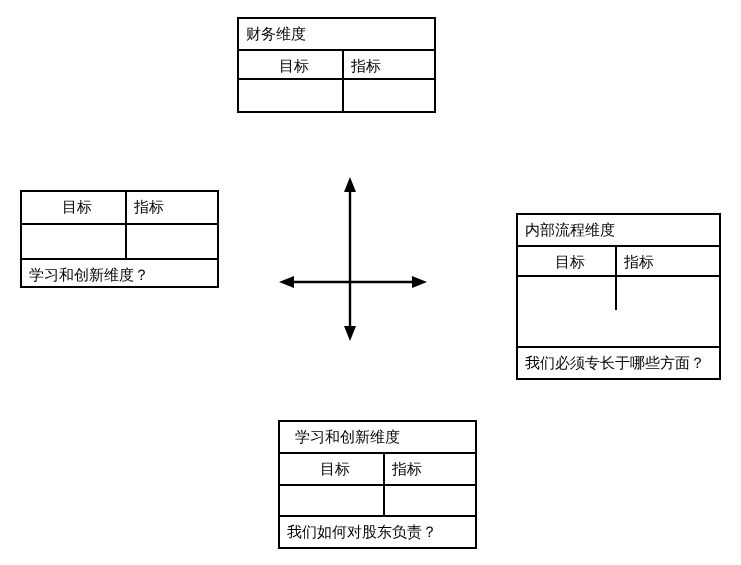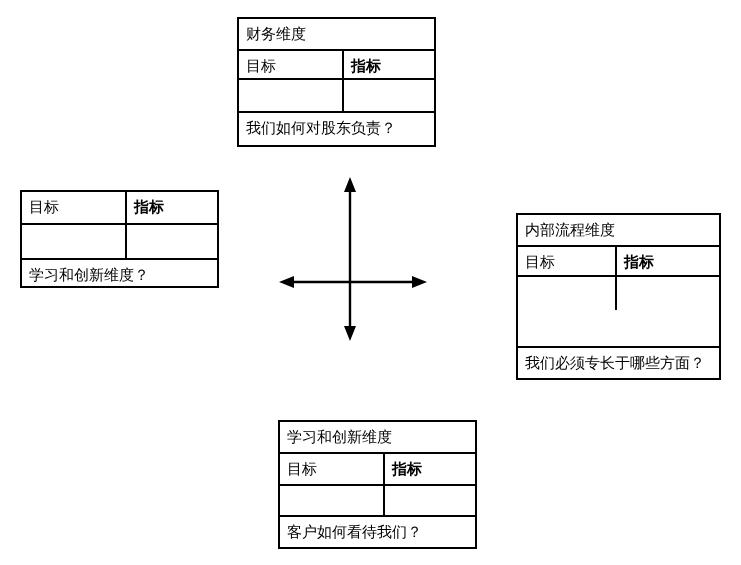--- a/index.html
+++ b/index.html
@@ -39,24 +39,24 @@
   .cells {
     padding: 0;
   }
   .cell {
     box-sizing: border-box;
     height: 100%;
     padding: 6px 0 0 7px;
   }
   .cell.c1 {
     border-right: 2px solid #000000;
+    text-align: center;
   }
   .cell.c2 {
     flex: 1;
-    font-weight: bold;
   }
 
   
   .box-financial { left: 237px; top: 17px;  width: 199px; }
   .box-financial .title    { height: 30px; }
   .box-financial .header   { height: 29px; }
   .box-financial .empty    { height: 33px; }
   .box-financial .question { height: 34px; }
   .box-financial .c1 { width: 105px; }
 
@@ -71,21 +71,21 @@
   
   .box-internal { left: 516px; top: 213px; width: 205px; }
   .box-internal .title    { height: 30px; }
   .box-internal .header   { height: 30px; }
   .box-internal .empty    { height: 35px; }
   .box-internal .question { height: 32px; margin-top: 36px; }
   .box-internal .c1 { width: 99px; }
 
   
   .box-learning { left: 278px; top: 420px; width: 199px; }
-  .box-learning .title    { height: 30px; }
+  .box-learning .title    { height: 30px; margin-left: 8px; }
   .box-learning .header   { height: 32px; }
   .box-learning .empty    { height: 31px; }
   .box-learning .question { height: 32px; }
   .box-learning .c1 { width: 105px; }
 
   .cross {
     position: absolute;
     left: 276px;
     top: 174px;
     width: 154px;
@@ -102,21 +102,20 @@
   <div class="bsc-box box-financial">
     <div class="row title">财务维度</div>
     <div class="row cells header">
       <div class="cell c1">目标</div>
       <div class="cell c2">指标</div>
     </div>
     <div class="row cells empty">
       <div class="cell c1"></div>
       <div class="cell c2"></div>
     </div>
-    <div class="row question">我们如何对股东负责？</div>
   </div>
 
   <div class="bsc-box box-customer">
     <div class="row cells header">
       <div class="cell c1">目标</div>
       <div class="cell c2">指标</div>
     </div>
     <div class="row cells empty">
       <div class="cell c1"></div>
       <div class="cell c2"></div>
@@ -140,21 +139,21 @@
   <div class="bsc-box box-learning">
     <div class="row title">学习和创新维度</div>
     <div class="row cells header">
       <div class="cell c1">目标</div>
       <div class="cell c2">指标</div>
     </div>
     <div class="row cells empty">
       <div class="cell c1"></div>
       <div class="cell c2"></div>
     </div>
-    <div class="row question">客户如何看待我们？</div>
+    <div class="row question">我们如何对股东负责？</div>
   </div>
 
   <svg class="cross" viewBox="0 0 154 170" aria-hidden="true">
 
     <line x1="74" y1="15" x2="74" y2="155"></line>
 
     <line x1="15" y1="108" x2="139" y2="108"></line>
 
     <polygon points="74,3 68,18 80,18"></polygon>
 

